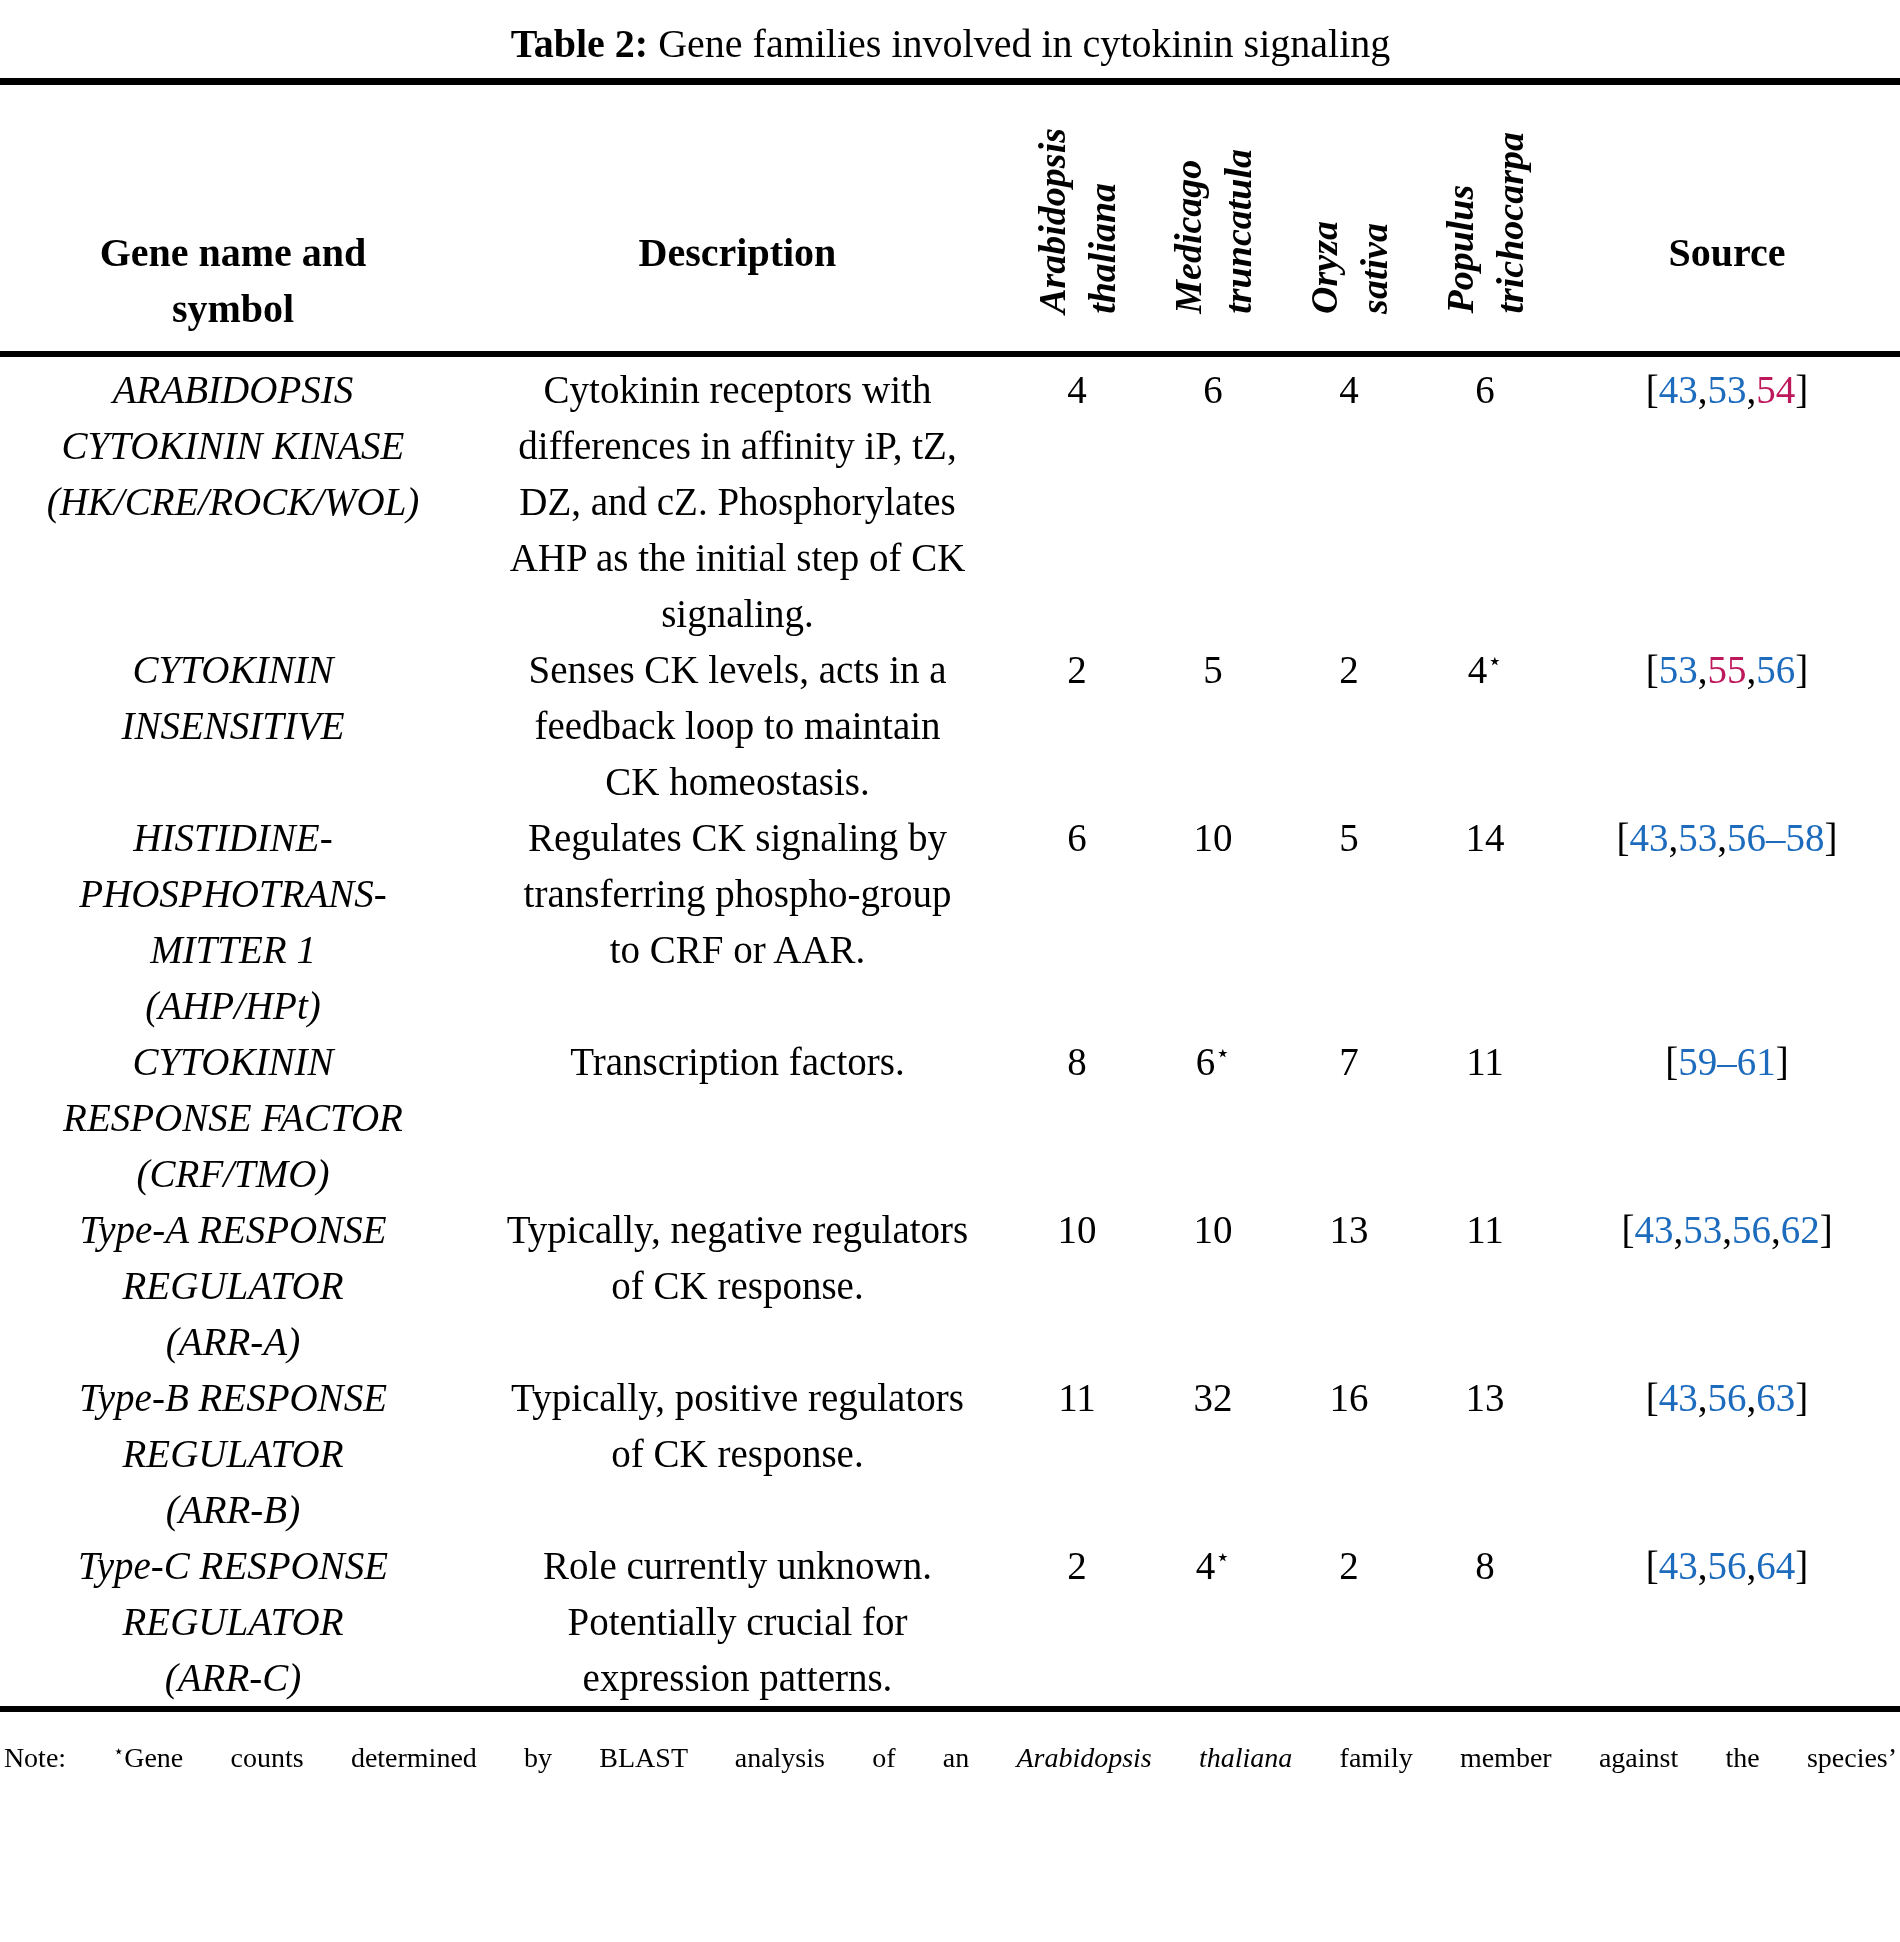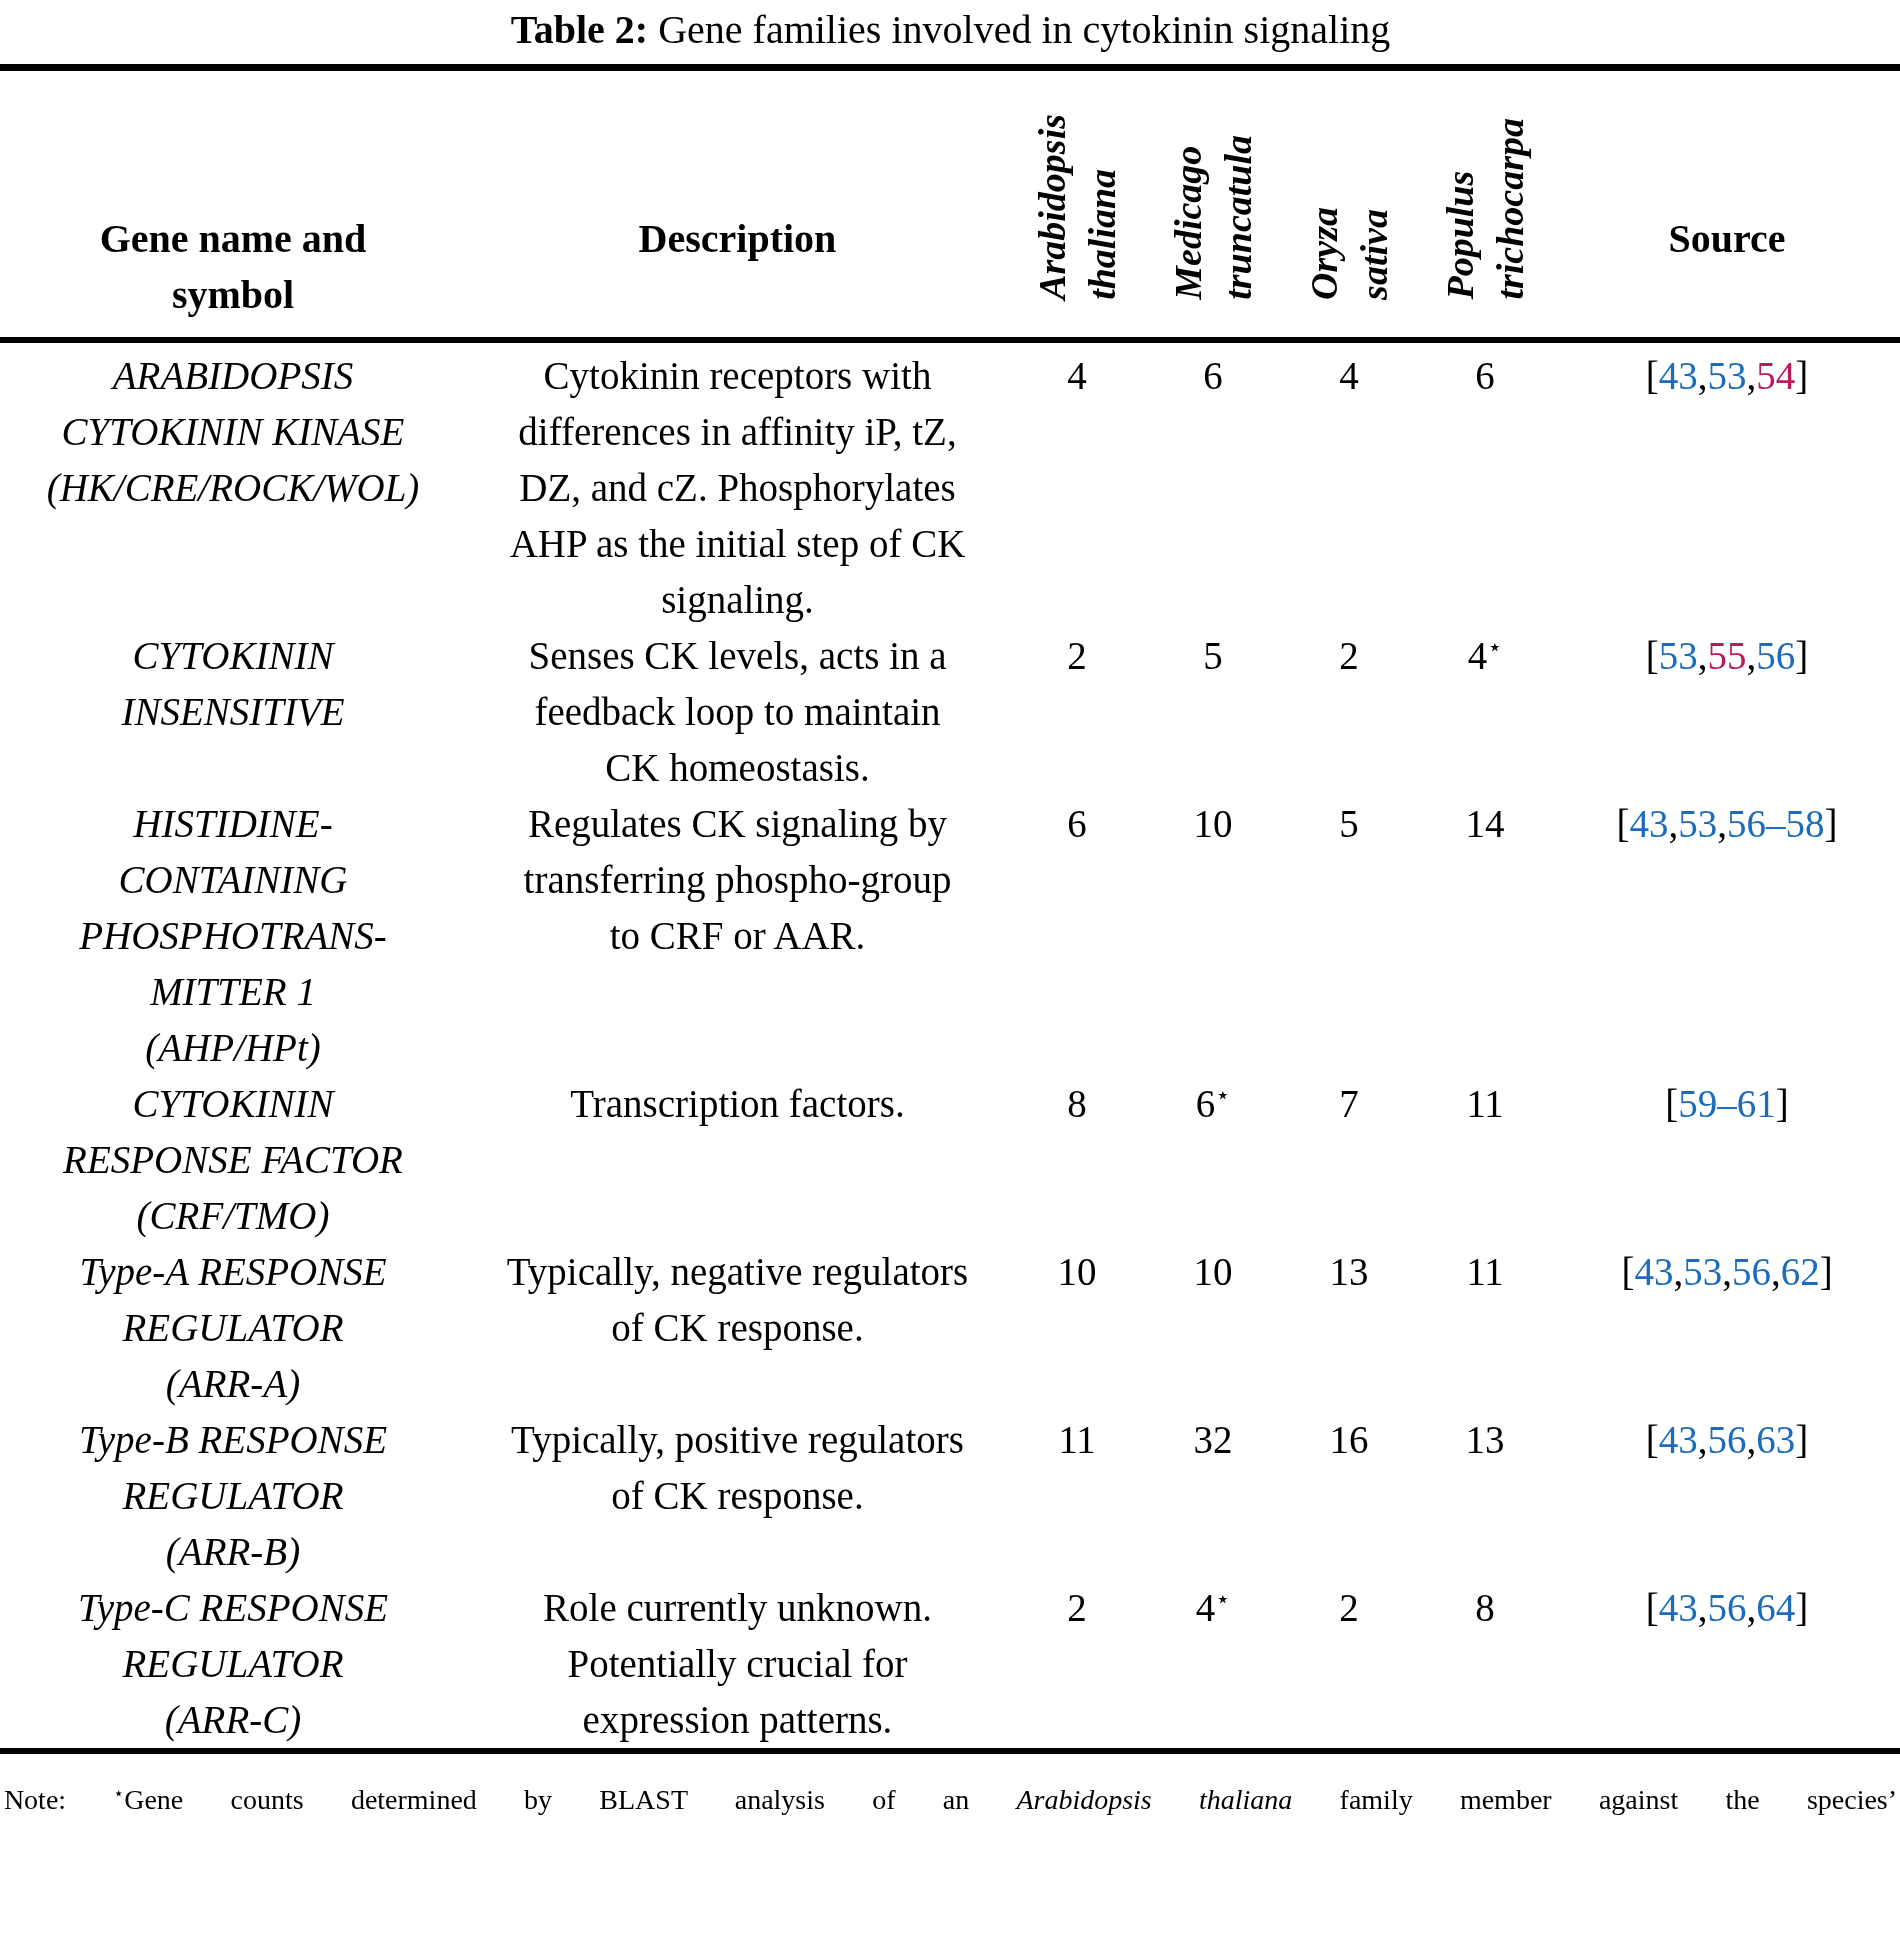--- a/index.html
+++ b/index.html
@@ -3,21 +3,21 @@
 <meta charset="utf-8">
 <style>
   html,body{margin:0;padding:0;background:#fff;}
   .page{
     position:relative;
     width:1901px;height:1943px;
     background:#ffffff;color:#000;
     font-family:"Liberation Serif","DejaVu Serif",serif;
     overflow:hidden;
   }
-  .caption{height:60px;padding-top:4px;text-align:center;font-size:40px;line-height:52px;}
+  .caption{height:60px;padding-top:18px;text-align:center;font-size:40px;line-height:52px;}
   .cap-label{font-weight:bold;}
   .rule{height:5.8px;background:#000;}
   .rule-top{height:6.8px;}
   .hgrid{display:grid;grid-template-columns:466px 543px 136px 136px 136px 136px 348px;height:266px;}
   .hcell{display:flex;justify-content:center;align-items:flex-end;}
   .hlabel{font-weight:bold;font-size:40px;line-height:56px;text-align:center;}
   .hc-gene{padding-bottom:13.6px;}
   .hc-desc,.hc-src{padding-bottom:70px;}
   .hc-sp{padding-bottom:37px;}
   .rot{
@@ -120,21 +120,20 @@
         </div>
         <div class="cell vcell"><span>2</span></div>
         <div class="cell vcell"><span>5</span></div>
         <div class="cell vcell"><span>2</span></div>
         <div class="cell vcell"><span>4<sup>⋆</sup></span></div>
         <div class="cell scell"><span>[<span style="color: rgb(28, 107, 189);">53</span>,<span style="color: #be185d;">55</span>,<span style="color: rgb(28, 107, 189);">56</span>]</span></div>
       </div>
       <div class="trow">
         <div class="cell gcell">
           <div class="line">HISTIDINE-</div>
-          <div class="line">CONTAINING</div>
           <div class="line">PHOSPHOTRANS-</div>
           <div class="line">MITTER 1</div>
           <div class="line">(AHP/HPt)</div>
         </div>
         <div class="cell dcell">
           <div class="line">Regulates CK signaling by</div>
           <div class="line">transferring phospho-group</div>
           <div class="line">to CRF or AAR.</div>
         </div>
         <div class="cell vcell"><span>6</span></div>

